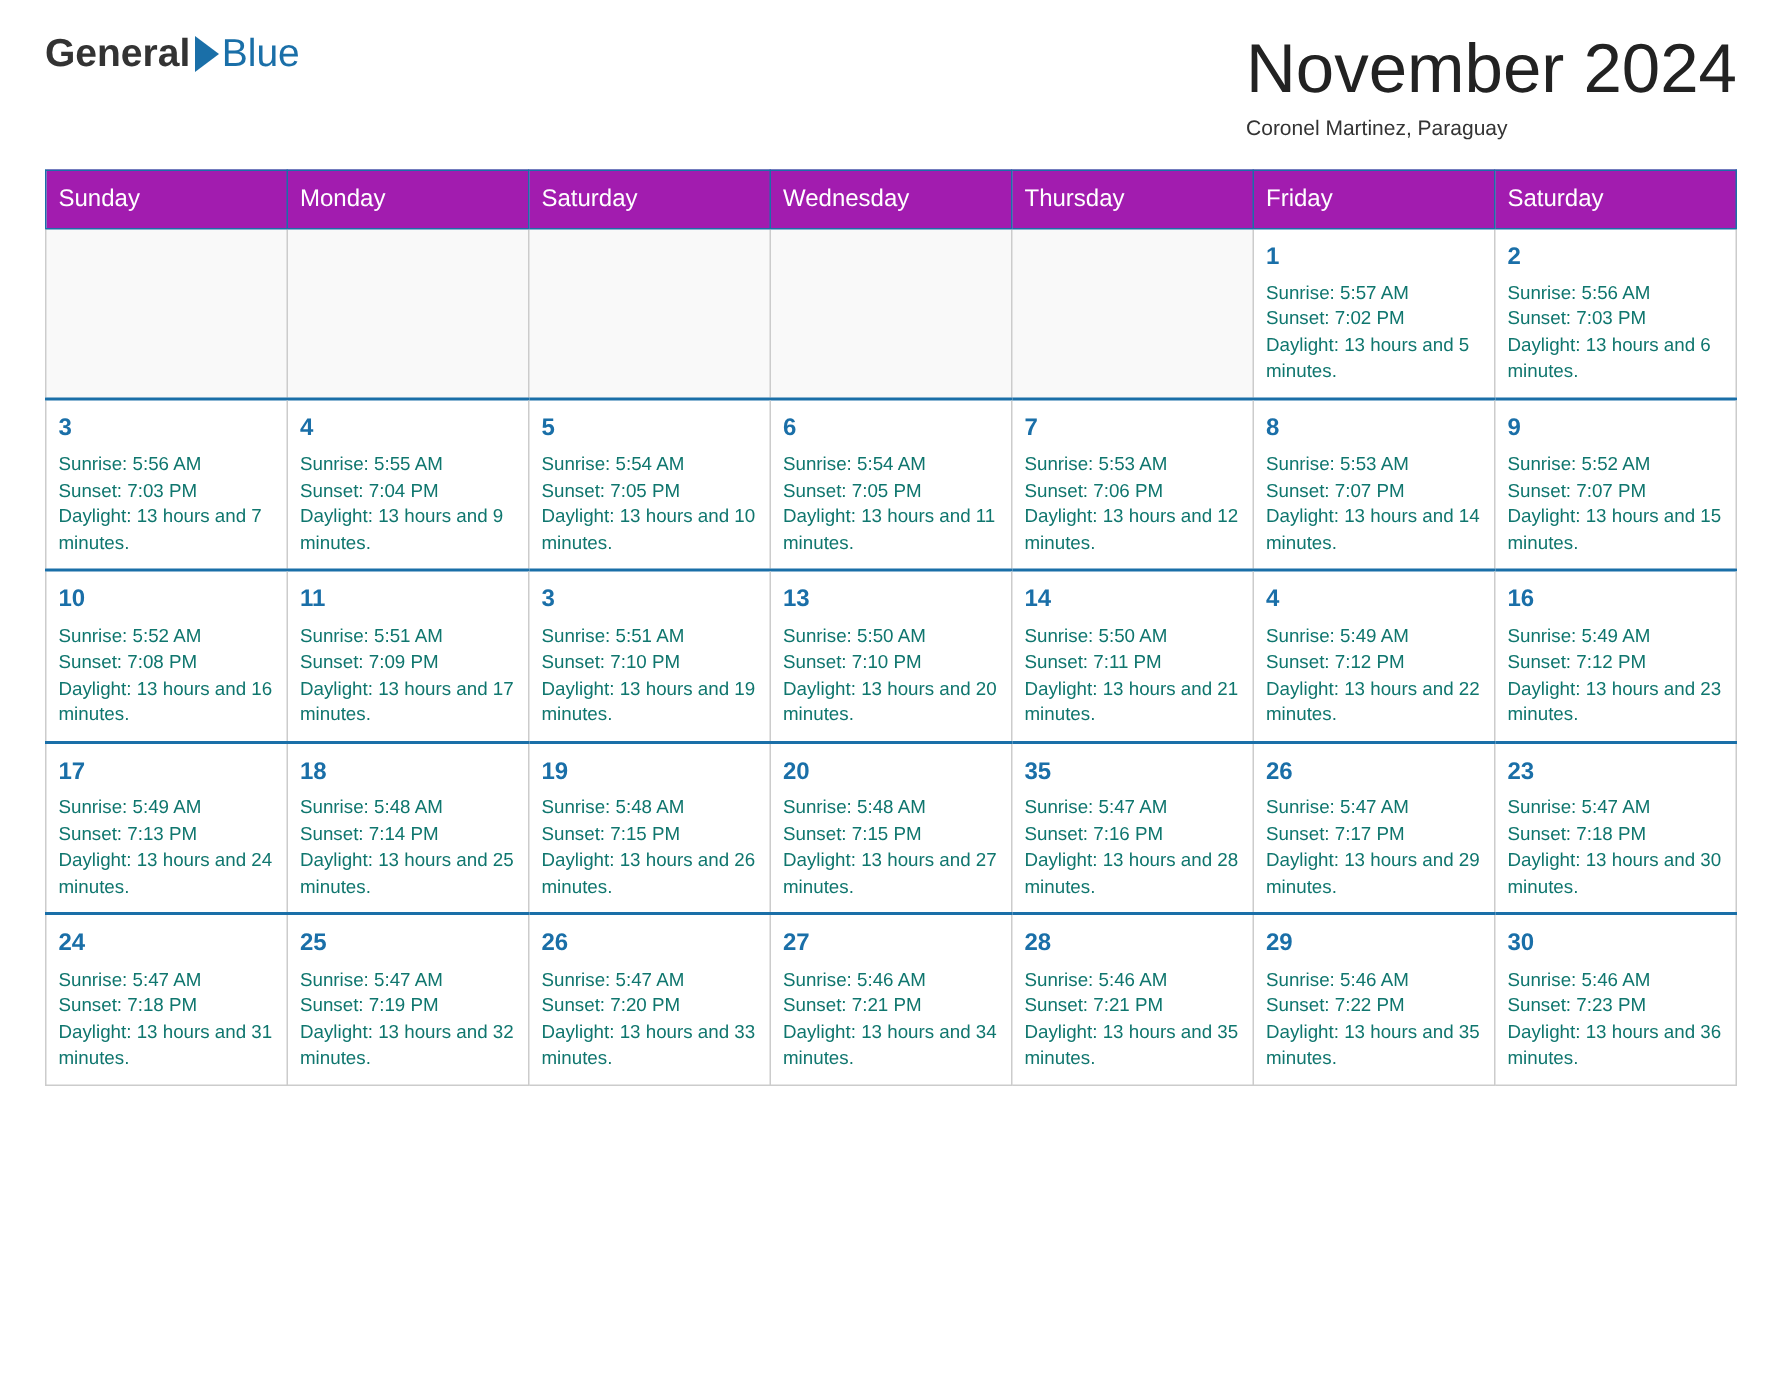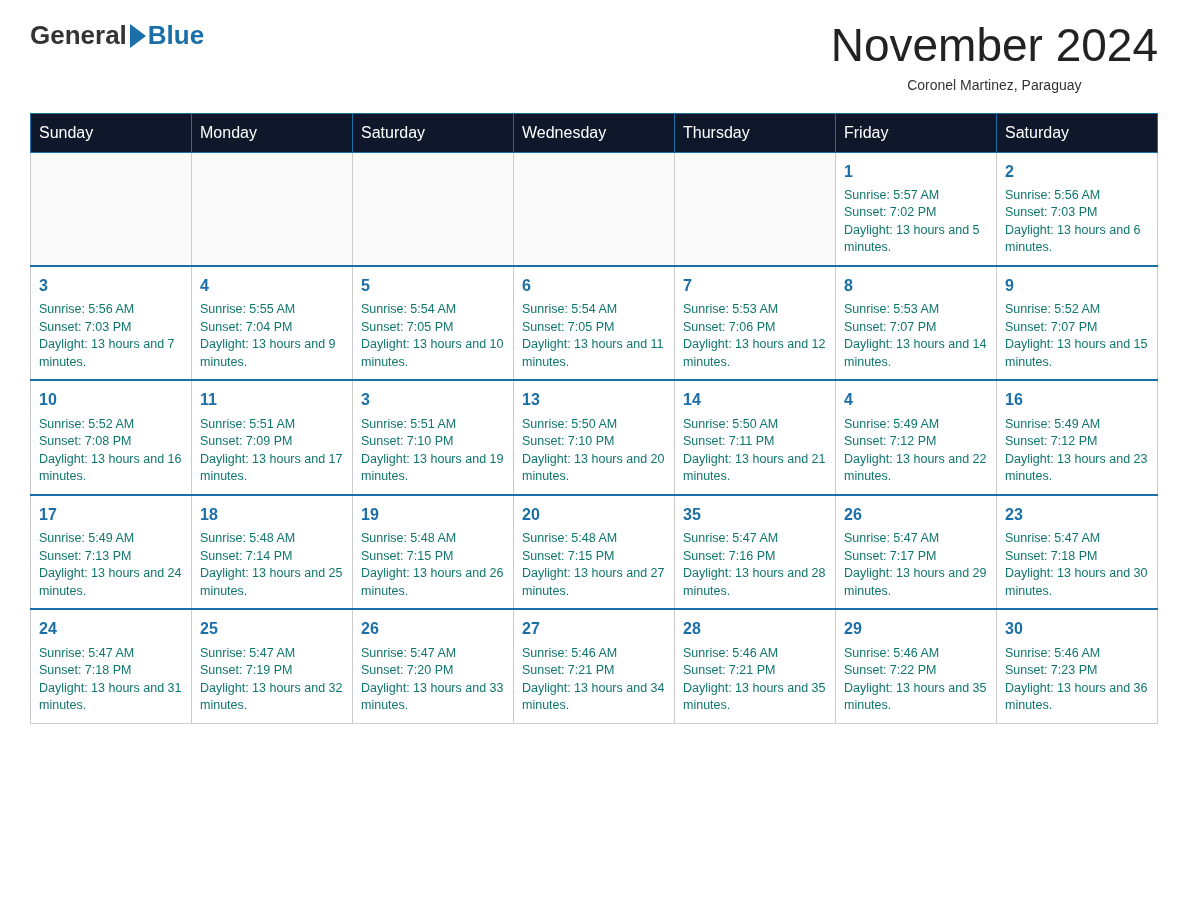--- a/index.html
+++ b/index.html
@@ -15,49 +15,49 @@
       align-items: flex-start;
       margin-bottom: 20px;
     }
     .logo-text-general {
       font-size: 26px;
       font-weight: bold;
       color: #333;
     }
     .logo-blue {
       font-size: 26px;
-      font-weight: bold;
+      font-weight: normal;
       color: #1a6fa8;
       margin-left: 2px;
     }
     .logo-wrapper {
       display: flex;
       flex-direction: row;
     }
     .title-section {
-      text-align: center;
+      text-align: left;
     }
     .calendar-title {
       font-size: 46px;
       font-weight: normal;
       color: #222;
       line-height: 1.1;
     }
     .calendar-subtitle {
       font-size: 14px;
       color: #333;
       margin-top: 6px;
     }
     .calendar {
       width: 100%;
       border-collapse: collapse;
       border: 1px solid #aaa;
     }
     .calendar th {
-      background-color: #0f172a;
+      background-color: #a21caf;
       color: #fff;
       padding: 10px 8px;
       font-size: 16px;
       font-weight: normal;
       text-align: left;
       border: 1px solid #1a6fa8;
     }
     .calendar td {
       vertical-align: top;
       padding: 8px;

